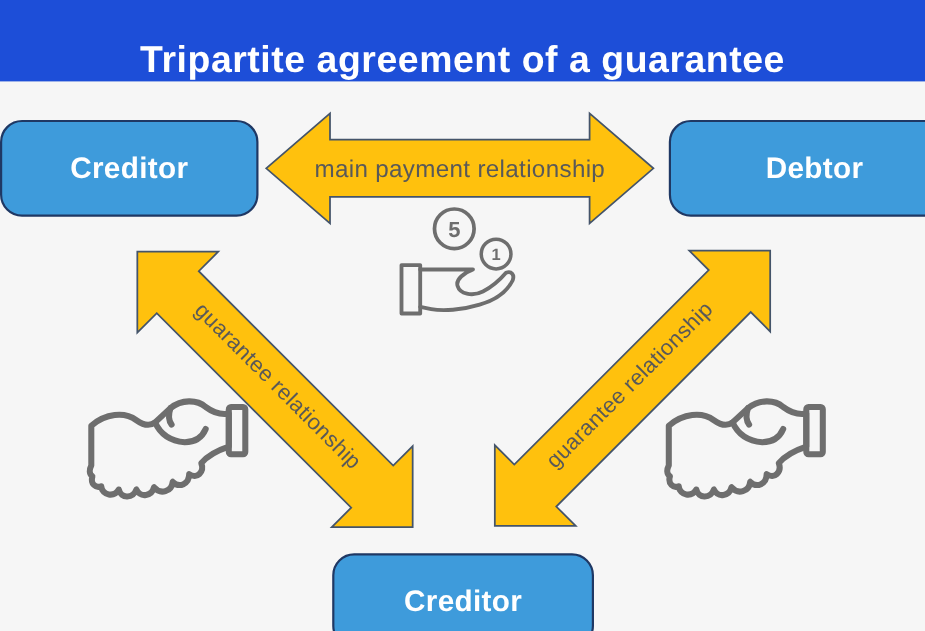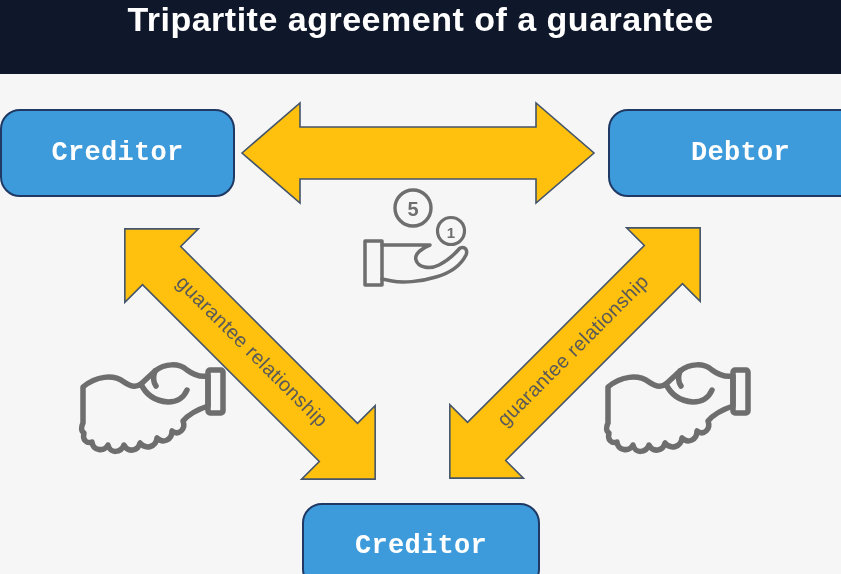--- a/index.html
+++ b/index.html
@@ -3,29 +3,29 @@
 <meta charset="utf-8">
 <style>
   html,body{margin:0;padding:0;background:#e9e9e9;}
   .canvas{
     position:relative;width:841px;height:574px;overflow:hidden;
     background:#f6f6f6;
     font-family:"Liberation Sans","DejaVu Sans",sans-serif;
   }
   .title-bar{
     position:absolute;left:0;top:0;width:841px;height:74px;
-    background:#0f172a;display:flex;align-items:flex-start;justify-content:center;
+    background:#1d4ed8;display:flex;align-items:flex-end;justify-content:center;
   }
   .title-bar h1{
     margin:0;color:#ffffff;font-size:34px;font-weight:800;letter-spacing:.5px;
   }
   .node{
     position:absolute;height:88px;background:#3e9bdb;border:2px solid #1f3864;
     border-radius:20px;display:flex;align-items:center;justify-content:center;
-    box-sizing:border-box;z-index:3;font-family:Liberation Mono, monospace;
+    box-sizing:border-box;z-index:3;
   }
   .node span{color:#ffffff;font-size:27px;font-weight:700;letter-spacing:.3px;}
   .node-creditor{left:0px;top:109px;width:235px;}
   .node-debtor{left:608px;top:109px;width:265px;}
   .node-guarantor{left:302px;top:503px;width:238px;height:86px;}
   .arrow-layer{position:absolute;left:0;top:0;z-index:1;}
   .arrow{fill:#ffc10d;stroke:#44546a;stroke-width:1.6px;stroke-linejoin:miter;}
   .rel-label{
     position:absolute;z-index:2;color:#595959;text-align:center;
     font-size:21px;letter-spacing:.3px;white-space:nowrap;
@@ -92,20 +92,21 @@
         C 109,59 112,63 110,68
         C 105,78 94,86 80,90
         C 64,95 46,96 36,94
         L 26,92"></path>
     </g>
 
     <use href="#handshake-shape" transform="translate(80,357)"></use>
     <use href="#handshake-shape" transform="translate(605,357)"></use>
   </svg>
 
+  <div class="rel-label rel-main">main payment relationship</div>
   <div class="rel-label rel-left">guarantee relationship</div>
   <div class="rel-label rel-right">guarantee relationship</div>
 
   <div class="node node-creditor">
     <span>Creditor</span>
   </div>
   <div class="node node-debtor">
     <span>Debtor</span>
   </div>
   <div class="node node-guarantor">

